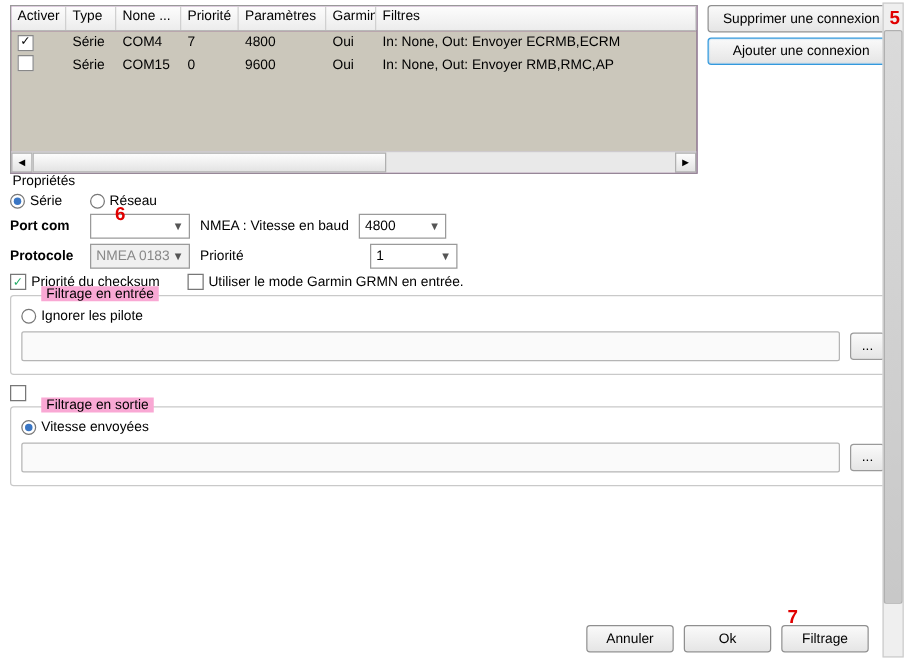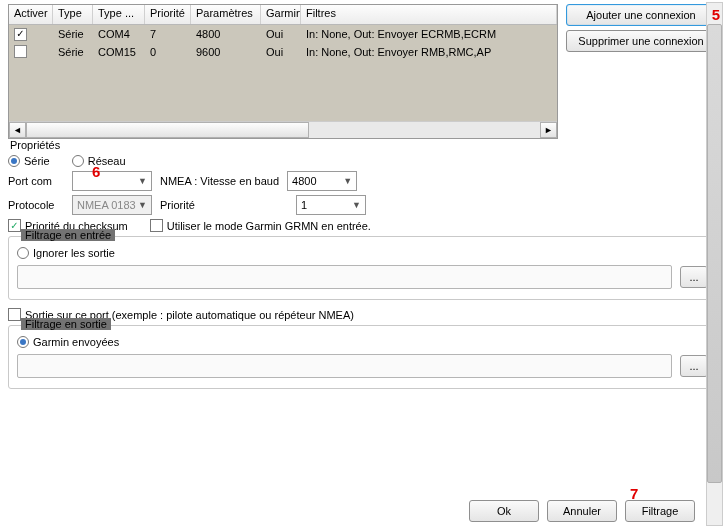--- a/index.html
+++ b/index.html
@@ -53,33 +53,33 @@
     padding:2px 10px;border-radius:3px;font-size:11px;text-align:center;
     min-width:150px;height:22px;line-height:16px;
   }
   .btn.hl { border-color:#3399dd; box-shadow:0 0 1px #3399dd inset; }
   .section-title { margin:0 0 4px 2px; font-size:11px; }
   .radio,.checkbox { display:inline-flex;align-items:center;gap:4px;margin-right:14px; }
   .radio .dot{width:12px;height:12px;border:1px solid #777;border-radius:50%;background:#fff;display:flex;align-items:center;justify-content:center;}
   .radio .dot.sel::after{content:"";width:6px;height:6px;border-radius:50%;background:#3a76c4;}
   .checkbox .box{width:13px;height:13px;border:1px solid #777;background:#fff;display:flex;align-items:center;justify-content:center;font-size:10px;color:#2a6;}
   .row { display:flex;align-items:center;gap:8px;margin:4px 0; }
-  .lbl { min-width:56px; }
+  .lbl { min-width:56px;font-weight:bold; }
   .combo {
     border:1px solid #9a9a9a;background:#fff;height:20px;
     display:inline-flex;align-items:center;padding:0 4px;min-width:80px;
     position:relative;
   }
   .combo .arrow{margin-left:auto;font-size:9px;color:#555;}
   .combo.disabled{background:#f0f0f0;color:#888;justify-content:center;}
   .fieldset {
     border:1px solid #c9c9c9;border-radius:3px;padding:6px 8px 10px 8px;margin:4px 0 8px 0;
     position:relative;
   }
-  .fieldset .legend{position:absolute;top:-8px;left:12px;background:#737373;padding:0 4px;}
+  .fieldset .legend{position:absolute;top:-8px;left:24px;background:#f9a8d4;padding:0 4px;}
   .textbox {
     border:1px solid #b5b5b5;background:#fafafa;height:24px;border-radius:2px;
   }
   .dots-btn{width:28px;height:22px;border:1px solid #9a9a9a;border-radius:3px;background:linear-gradient(#fafafa,#e5e5e5);display:flex;align-items:center;justify-content:center;}
   .filter-row{display:flex;gap:8px;align-items:center;margin-top:6px;}
   .filter-row .textbox{flex:1;}
   .bottom-bar{position:absolute;right:30px;bottom:6px;display:flex;gap:8px;}
   .bottom-bar .btn{min-width:70px;}
   .annot{position:absolute;color:#e10000;font-weight:bold;font-size:15px;pointer-events:none;}
   .vscroll{position:absolute;right:2px;top:2px;bottom:2px;width:17px;background:#efefef;border:1px solid #ccc;}
@@ -87,21 +87,21 @@
 </style>
 </head>
 <body>
 
 <div class="container">
   <div class="top-row">
     <div class="table-wrap">
       <div class="table-head">
         <div class="c0">Activer</div>
         <div class="c1">Type</div>
-        <div class="c2">Type ...</div>
+        <div class="c2">None ...</div>
         <div class="c3">Priorité</div>
         <div class="c4">Paramètres</div>
         <div class="c5">Garmin</div>
         <div class="c6">Filtres</div>
       </div>
       <div class="table-body" id="tbody">
           <div class="tr">
             <div class="c0"><span class="chk">✓</span></div>
             <div class="c1">Série</div>
             <div class="c2">COM4</div>
@@ -122,22 +122,22 @@
         </div>
       <div class="hscroll">
         <div class="hs-btn">◄</div>
         <div class="hs-track">
             <div class="hs-thumb"></div>
           </div>
         <div class="hs-btn">►</div>
       </div>
     </div>
     <div class="side-btns">
+      <div class="btn">Supprimer une connexion</div>
       <div class="btn hl">Ajouter une connexion</div>
-      <div class="btn">Supprimer une connexion</div>
     </div>
   </div>
 
   <div class="section-title">Propriétés</div>
 
   <div class="row">
     <span class="radio">
         <span class="dot sel"></span>
         <span>Série</span>
       </span>
@@ -182,54 +182,53 @@
         <span class="box"></span>
         <span>Utiliser le mode Garmin GRMN en entrée.</span>
       </span>
   </div>
 
   <div class="fieldset">
     <span class="legend">Filtrage en entrée</span>
     <div class="row">
       <span class="radio">
           <span class="dot"></span>
-          <span>Ignorer les sortie</span>
+          <span>Ignorer les pilote</span>
         </span>
     </div>
     <div class="filter-row">
       <div class="textbox"></div>
       <div class="dots-btn">...</div>
     </div>
   </div>
 
   <div class="row">
     <span class="checkbox">
         <span class="box"></span>
-        <span>Sortie sur ce port (exemple : pilote automatique ou répéteur NMEA)</span>
       </span>
   </div>
 
   <div class="fieldset">
     <span class="legend">Filtrage en sortie</span>
     <div class="row">
       <span class="radio">
           <span class="dot sel"></span>
-          <span>Garmin envoyées</span>
+          <span>Vitesse envoyées</span>
         </span>
     </div>
     <div class="filter-row">
       <div class="textbox"></div>
       <div class="dots-btn">...</div>
     </div>
   </div>
 </div>
 
 <div class="bottom-bar">
+  <div class="btn">Annuler</div>
   <div class="btn">Ok</div>
-  <div class="btn">Annuler</div>
   <div class="btn">Filtrage</div>
 </div>
 
 <div class="vscroll">
     <div class="vs-thumb"></div>
   </div>
 
 <div class="annot" style="left:720px;top:6px;transform:translateX(-100%)">5</div>
 <div class="annot" style="left:92px;top:163px">6</div>
 <div class="annot" style="left:630px;bottom:26px">7</div>

